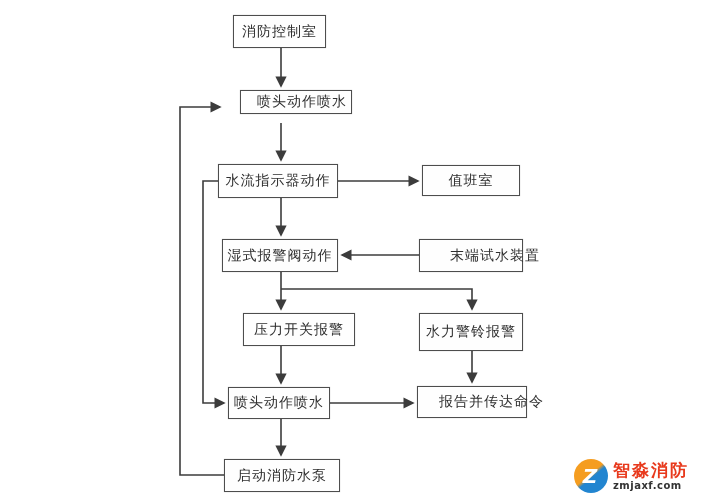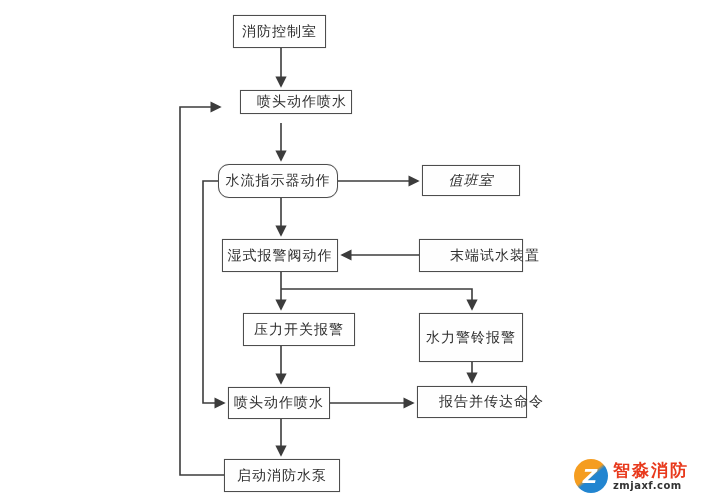--- a/index.html
+++ b/index.html
@@ -111,26 +111,26 @@
         <polyline points="330,403 413,403" marker-end="url(#arrow)"></polyline>
         <polyline points="281,419 281,455" marker-end="url(#arrow)"></polyline>
         <polyline points="224,475 180,475 180,107 220,107" marker-end="url(#arrow)"></polyline>
         <polyline points="218,181 203,181 203,403 224,403" marker-end="url(#arrow)"></polyline>
       </g>
   </svg>
 
   <div id="nodes">
       <div class="node" style="left: 233px; top: 15px; width: 93px; height: 33px;">消防控制室</div>
       <div class="node" style="left: 240px; top: 90px; width: 112px; height: 24px; padding-left: 12px;">喷头动作喷水</div>
-      <div class="node" style="left: 218px; top: 164px; width: 120px; height: 34px; border-radius: 11px;">水流指示器动作</div>
-      <div class="node" style="left: 422px; top: 165px; width: 98px; height: 31px; font-style: italic;">值班室</div>
+      <div class="node" style="left: 218px; top: 164px; width: 120px; height: 34px;">水流指示器动作</div>
+      <div class="node" style="left: 422px; top: 165px; width: 98px; height: 31px;">值班室</div>
       <div class="node" style="left: 222px; top: 239px; width: 116px; height: 33px;">湿式报警阀动作</div>
       <div class="node" style="left: 419px; top: 239px; width: 104px; height: 33px; padding-left: 48px;">末端试水装置</div>
       <div class="node" style="left: 224px; top: 313px; width: 112px; height: 33px; margin-left: 19px;">压力开关报警</div>
-      <div class="node" style="left: 419px; top: 313px; width: 104px; height: 49px;">水力警铃报警</div>
+      <div class="node" style="left: 419px; top: 313px; width: 104px; height: 38px;">水力警铃报警</div>
       <div class="node" style="left: 228px; top: 387px; width: 102px; height: 32px;">喷头动作喷水</div>
       <div class="node" style="left: 417px; top: 386px; width: 110px; height: 32px; padding-left: 39px;">报告并传达命令</div>
       <div class="node" style="left: 224px; top: 459px; width: 116px; height: 33px;">启动消防水泵</div>
     </div>
 
   <div class="logo">
     <span class="logo-icon">
       <span class="logo-z">Z</span>
     </span>
     <span class="logo-text">

